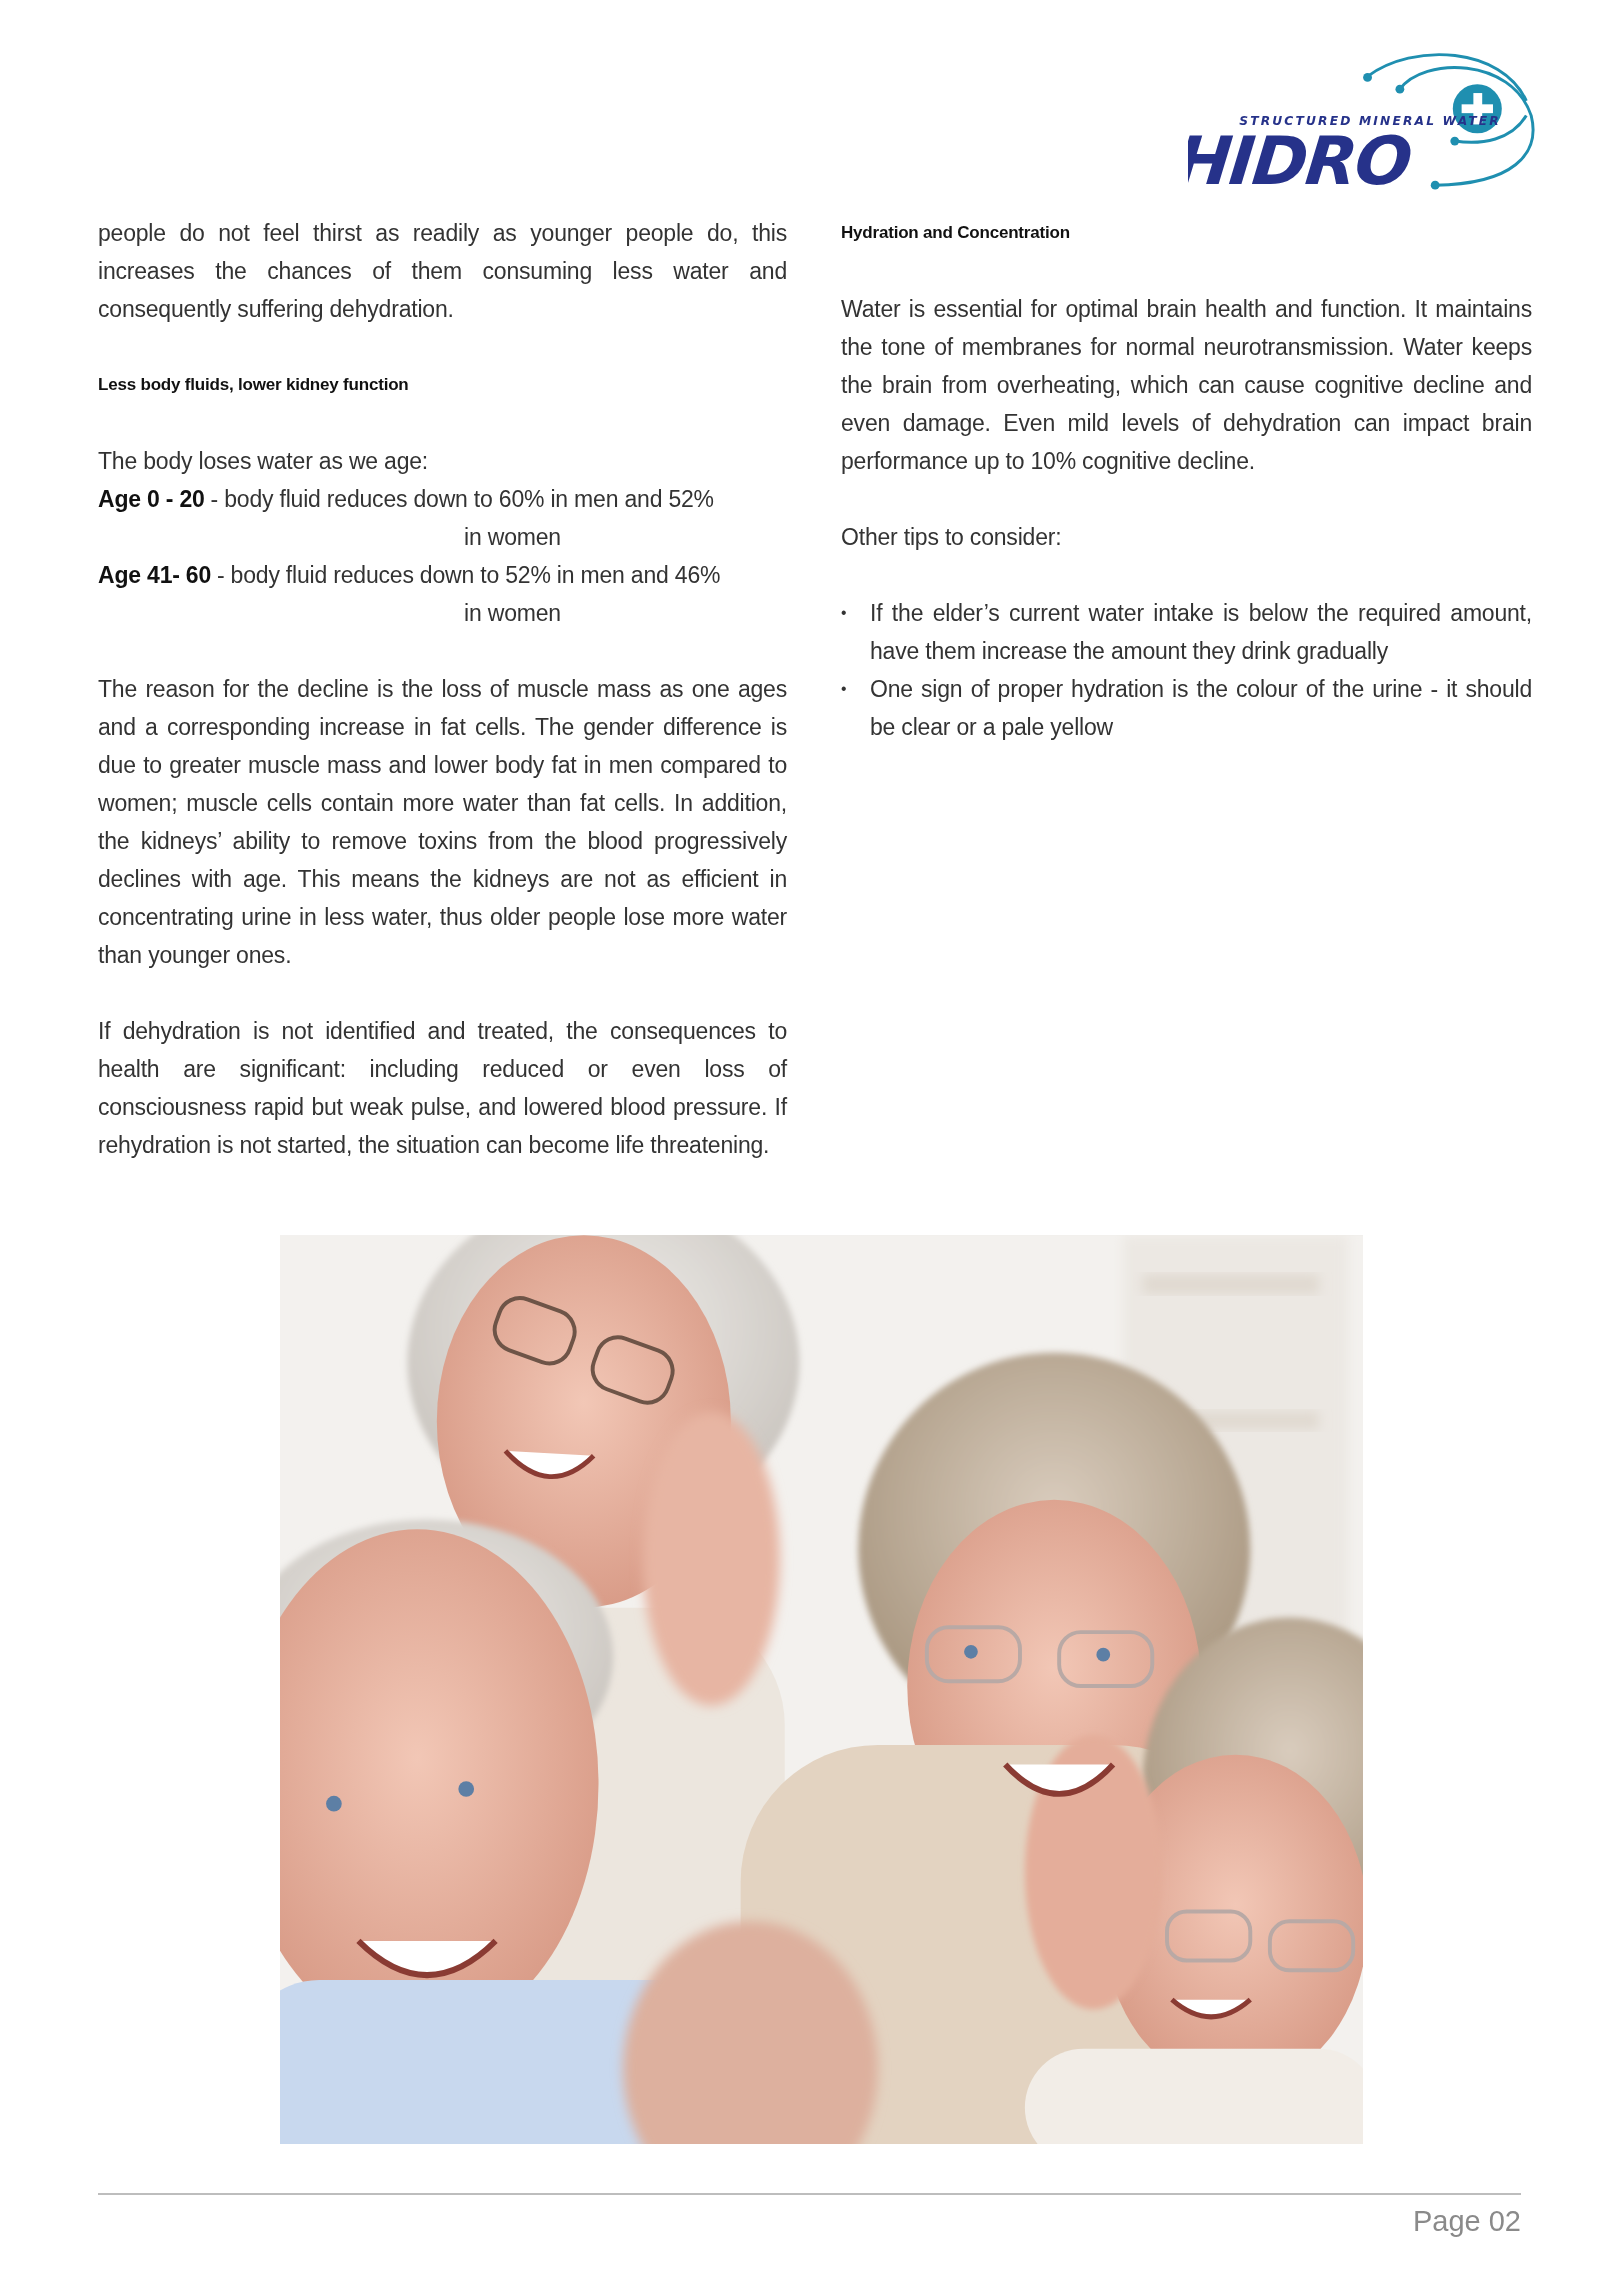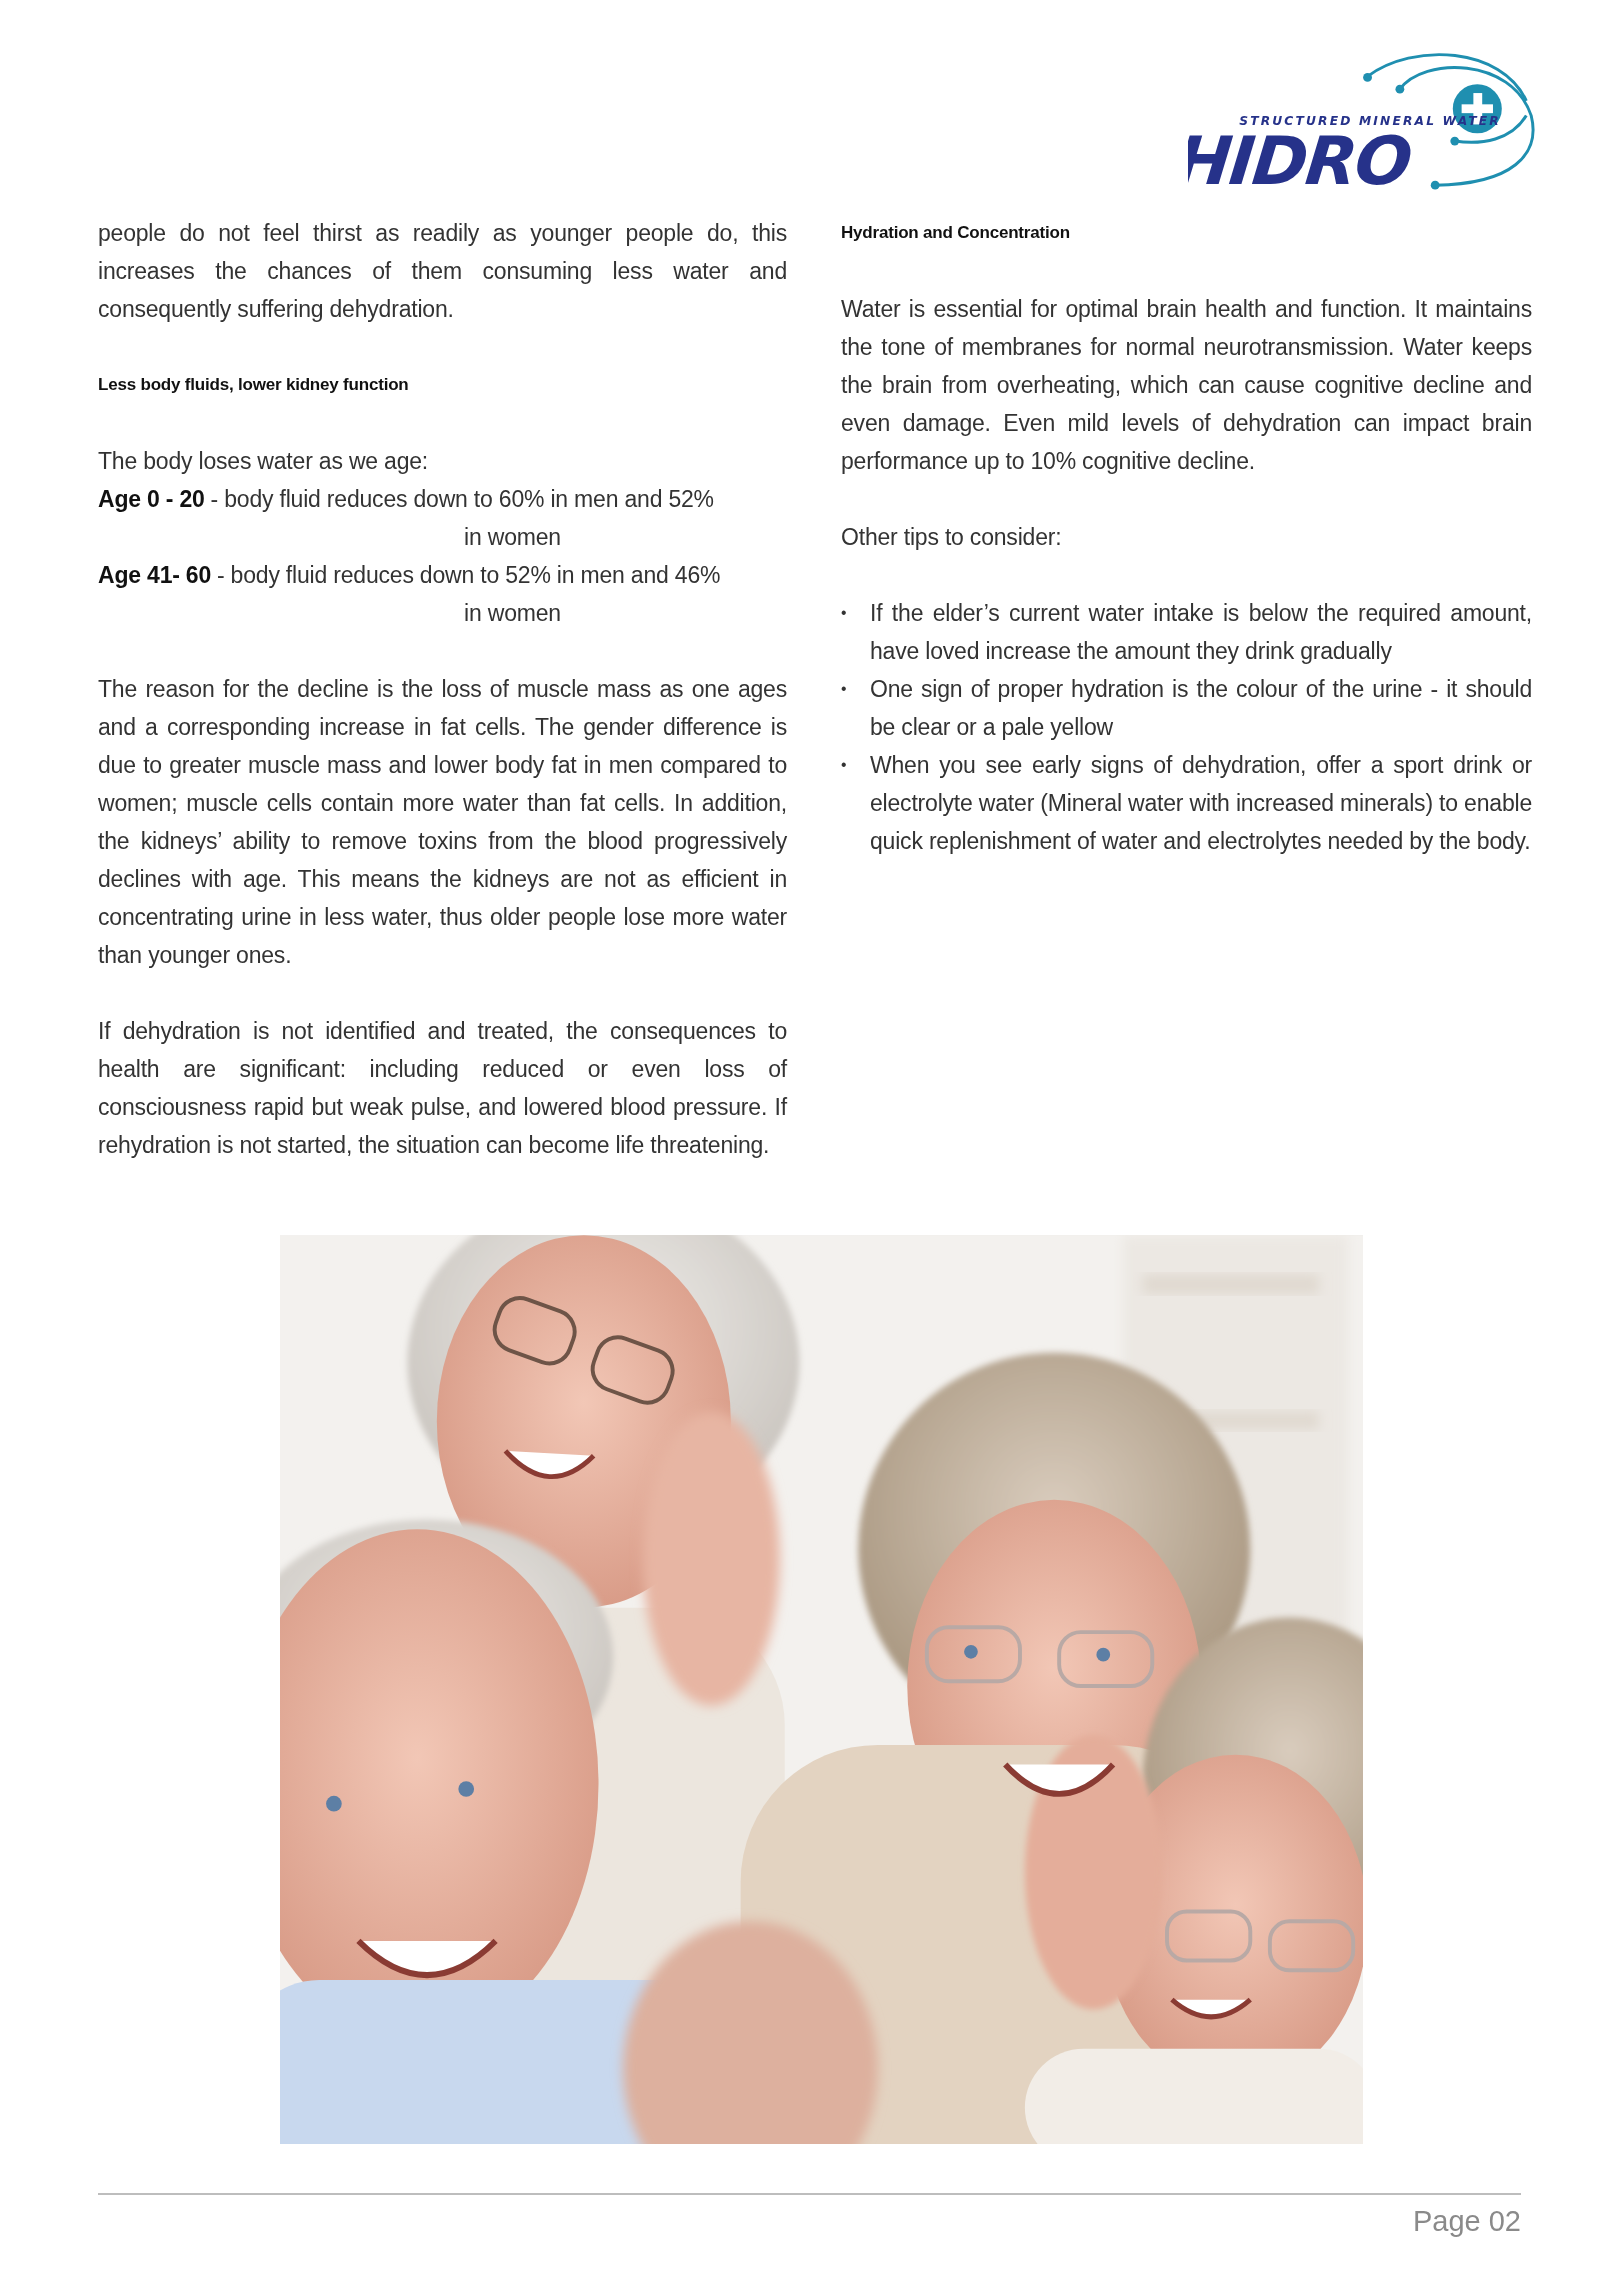--- a/index.html
+++ b/index.html
@@ -78,23 +78,22 @@
 </div>
 
 <div class="col col-right">
   <h2>Hydration and Concentration</h2>
   <div class="gap"></div>
   <p>Water is essential for optimal brain health and function. It maintains the tone of membranes for normal neurotransmission. Water keeps the brain from overheating, which can cause cognitive decline and even damage. Even mild levels of dehydration can impact brain performance up to 10% cognitive decline.</p>
   <div class="gap"></div>
   <p>Other tips to consider:</p>
   <div class="gap"></div>
   <ul class="tips">
-    <li>If the elder’s current water intake is below the required amount, have loved increase the amount they drink gradually</li>
+    <li>If the elder’s current water intake is below the required amount, have them increase the amount they drink gradually</li>
     <li>One sign of proper hydration is the colour of the urine - it should be clear or a pale yellow</li>
-    <li>When you see early signs of dehydration, offer a sport drink or electrolyte water (Mineral water with increased minerals) to enable quick replenishment of water and electrolytes needed by the body.</li>
   </ul>
 </div>
 
 <div class="photo" title="Four smiling seniors giving thumbs up">
   <svg width="1083" height="909" viewBox="0 0 1105 927">
     <defs>
       <radialGradient id="skin" cx="50%" cy="45%" r="55%">
         <stop offset="0%" stop-color="#f2c7b6"></stop>
         <stop offset="100%" stop-color="#d99c88"></stop>
       </radialGradient>

